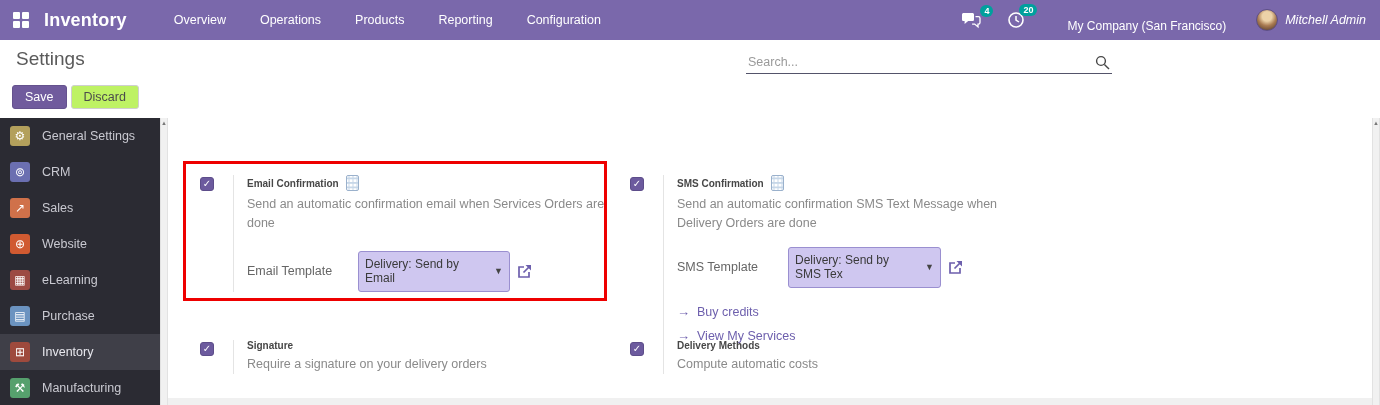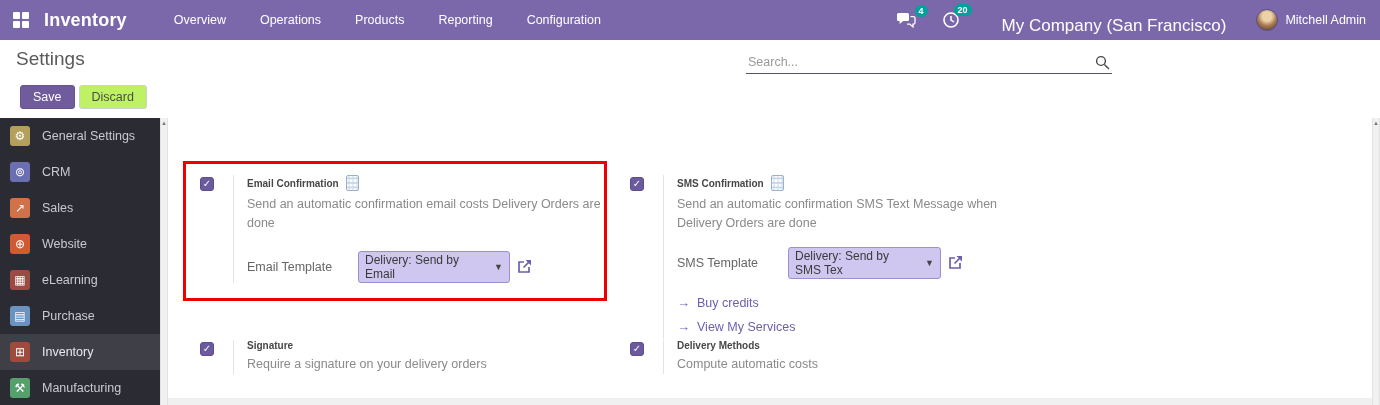--- a/index.html
+++ b/index.html
@@ -12,36 +12,36 @@
   .apps-icon { margin-left:13px; width:16px; height:16px; display:grid;
     grid-template-columns:7px 7px; grid-template-rows:7px 7px; gap:2px; cursor:pointer; }
   .apps-icon i { background:#fff; border-radius:1px; }
   .nav-title { font-size:18px; font-weight:bold; margin-left:15px; letter-spacing:.2px; }
   .nav-menu { display:flex; margin-left:30px; }
   .nav-menu span { font-size:12.5px; padding:0 17px; cursor:pointer; line-height:40px; }
   .nav-right { margin-left:auto; display:flex; align-items:center; margin-right:14px; }
   .nav-ico { position:relative; margin-right:26px; cursor:pointer; display:flex; align-items:center; }
   .nav-badge { position:absolute; top:-7px; right:-12px; background:#00a09d; color:#fff;
     font-size:9px; font-weight:bold; border-radius:8px; padding:1px 4px; line-height:10px; }
-  .nav-company { font-size:17px; margin:12px 30px 0 16px; cursor:pointer; }
+  .nav-company { font-size:12px; margin:12px 30px 0 16px; cursor:pointer; }
   .avatar { width:22px; height:22px; border-radius:50%; margin-right:7px; cursor:pointer;
     background:radial-gradient(circle at 50% 32%, #ecd2a8 28%, #a97b52 55%, #5c4130 90%);
     border:1px solid #5e4f86; }
-  .nav-user { font-size:12.5px; cursor:pointer; }
+  .nav-user { font-size:12.5px; cursor:pointer;font-style:italic; }
 
   
   .control { position:absolute; left:0; top:40px; width:1120px; height:78px; background:#fff; }
   .page-title { position:absolute; left:16px; top:8px; font-size:19px; color:#5a5a5a; font-weight:normal; }
   .search-box { position:absolute; right:8px; top:12px; width:366px; }
   .search-box input { width:100%; border:none; border-bottom:1px solid #53536a; outline:none;
     font-size:12.5px; color:#555; padding:3px 22px 4px 2px; background:transparent;
     font-family:"Liberation Sans",sans-serif; }
   .search-box input::placeholder { color:#9a9a9a; }
   .search-glass { position:absolute; right:2px; top:3px; cursor:pointer; }
-  .btn-row { position:absolute; left:20px; top:45px; display:flex; }
+  .btn-row { position:absolute; left:12px; top:45px; display:flex; }
   .btn { font-size:12.5px; padding:4px 12px; border-radius:3px; cursor:pointer;
     font-family:"Liberation Sans",sans-serif; }
   .btn-save { background:#705b9d; color:#fff; border:1px solid #65528e; margin-right:4px; }
   .btn-discard { background:#bef264; color:#4c4c4c; border:1px solid #cfcfcf; }
 
   
   .workspace { position:absolute; left:0; top:118px; width:1380px; height:287px; display:flex; }
   .sidebar { width:160px; background:#2b2b33; height:100%; overflow:hidden; }
   .side-item { height:36px; display:flex; align-items:center; padding-left:10px;
     cursor:pointer; color:#c9c9d1; font-size:12.5px; }
@@ -67,21 +67,21 @@
   .set-body { border-left:1px solid #e4e4e4; padding-left:13px; }
   .set-label { font-size:10px; font-weight:bold; color:#474747; display:flex; align-items:center; }
   .set-desc { font-size:12.5px; color:#8a8a8a; margin-top:4px; line-height:1.55; }
   .ent-icon { display:inline-block; width:13px; height:16px; margin-left:7px;
     border:1px solid #9ab1cc; border-radius:2px; background-color:#fff;
     background-image:linear-gradient(to right,#c7d7e8 1.5px,transparent 1.5px),
       linear-gradient(to bottom,#c7d7e8 1.5px,transparent 1.5px);
     background-size:4px 4.5px; background-position:1.5px 1.5px; }
   .field-row { display:flex; align-items:center; }
   .field-label { font-size:12.5px; color:#666; width:111px; flex:none; }
-  .select { height:32px; background:#cfc7f0; border:1px solid #9a8fd0; border-radius:3px;
+  .select { height:41px; background:#cfc7f0; border:1px solid #9a8fd0; border-radius:3px;
     display:flex; align-items:center; justify-content:space-between; cursor:pointer;
     font-size:12px; color:#3a3a3a; padding:12px 6px; }
   .select .caret { font-size:9px; color:#444; margin-left:6px; }
   .ext-link { margin-left:6px; cursor:pointer; display:flex; }
   .setting-link { display:flex; align-items:center; font-size:12.5px; color:#6d5fad;
     cursor:pointer; line-height:24px; }
   .setting-link .arrow { font-weight:bold; margin-right:7px; font-size:13px; }
 </style>
 </head>
 <body>
@@ -183,21 +183,21 @@
 
     <div class="setting" style="left:32px; top:57px;">
       <div class="chk-col">
         <div class="checkbox">✓</div>
       </div>
       <div class="set-body" style="width:382px;">
         <div class="set-label">
           <span>Email Confirmation</span>
           <span class="ent-icon"></span>
         </div>
-        <div class="set-desc">Send an automatic confirmation email costs Delivery Orders are done</div>
+        <div class="set-desc">Send an automatic confirmation email when Services Orders are done</div>
         <div class="field-row" style="margin-top:17px;">
           <span class="field-label">Email Template</span>
           <div class="select" style="width:152px;">
             <span>Delivery: Send by Email</span>
             <span class="caret">▼</span>
           </div>
           <span class="ext-link">
             <svg width="17" height="17" viewBox="0 0 17 17">
               <path d="M8 4H3v10h10V9" fill="none" stroke="#6d5fad" stroke-width="1.7"></path>
               <path d="M7.5 9.5L14.5 2.5" stroke="#6d5fad" stroke-width="1.7"></path>

